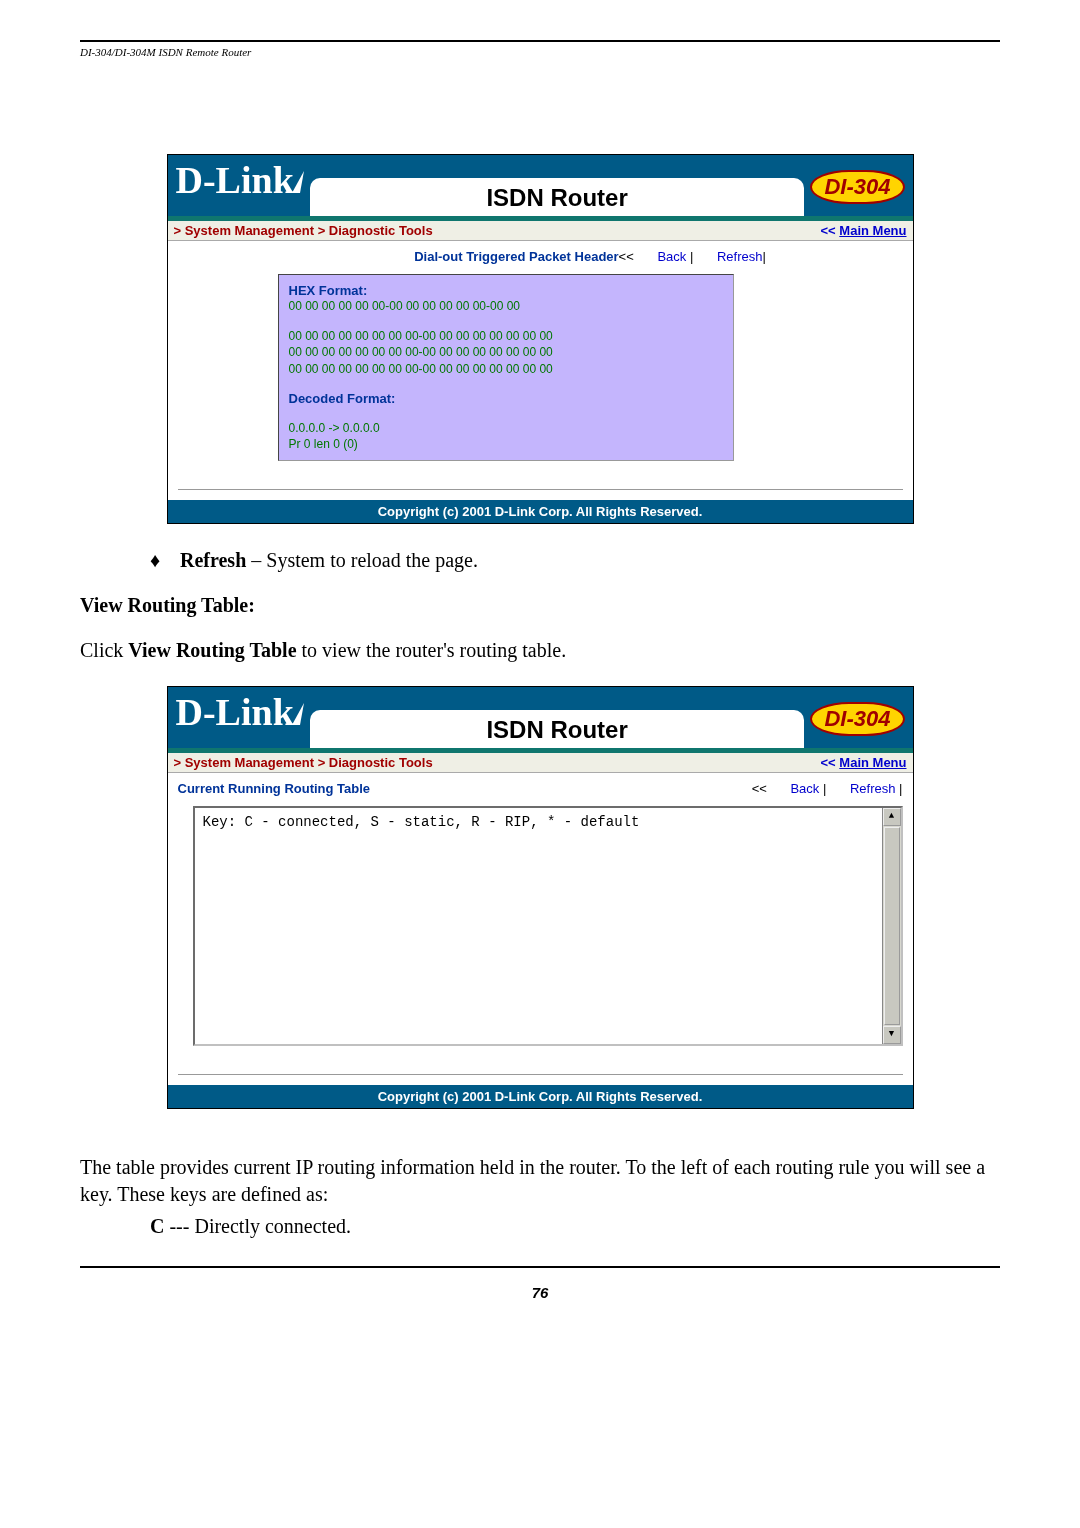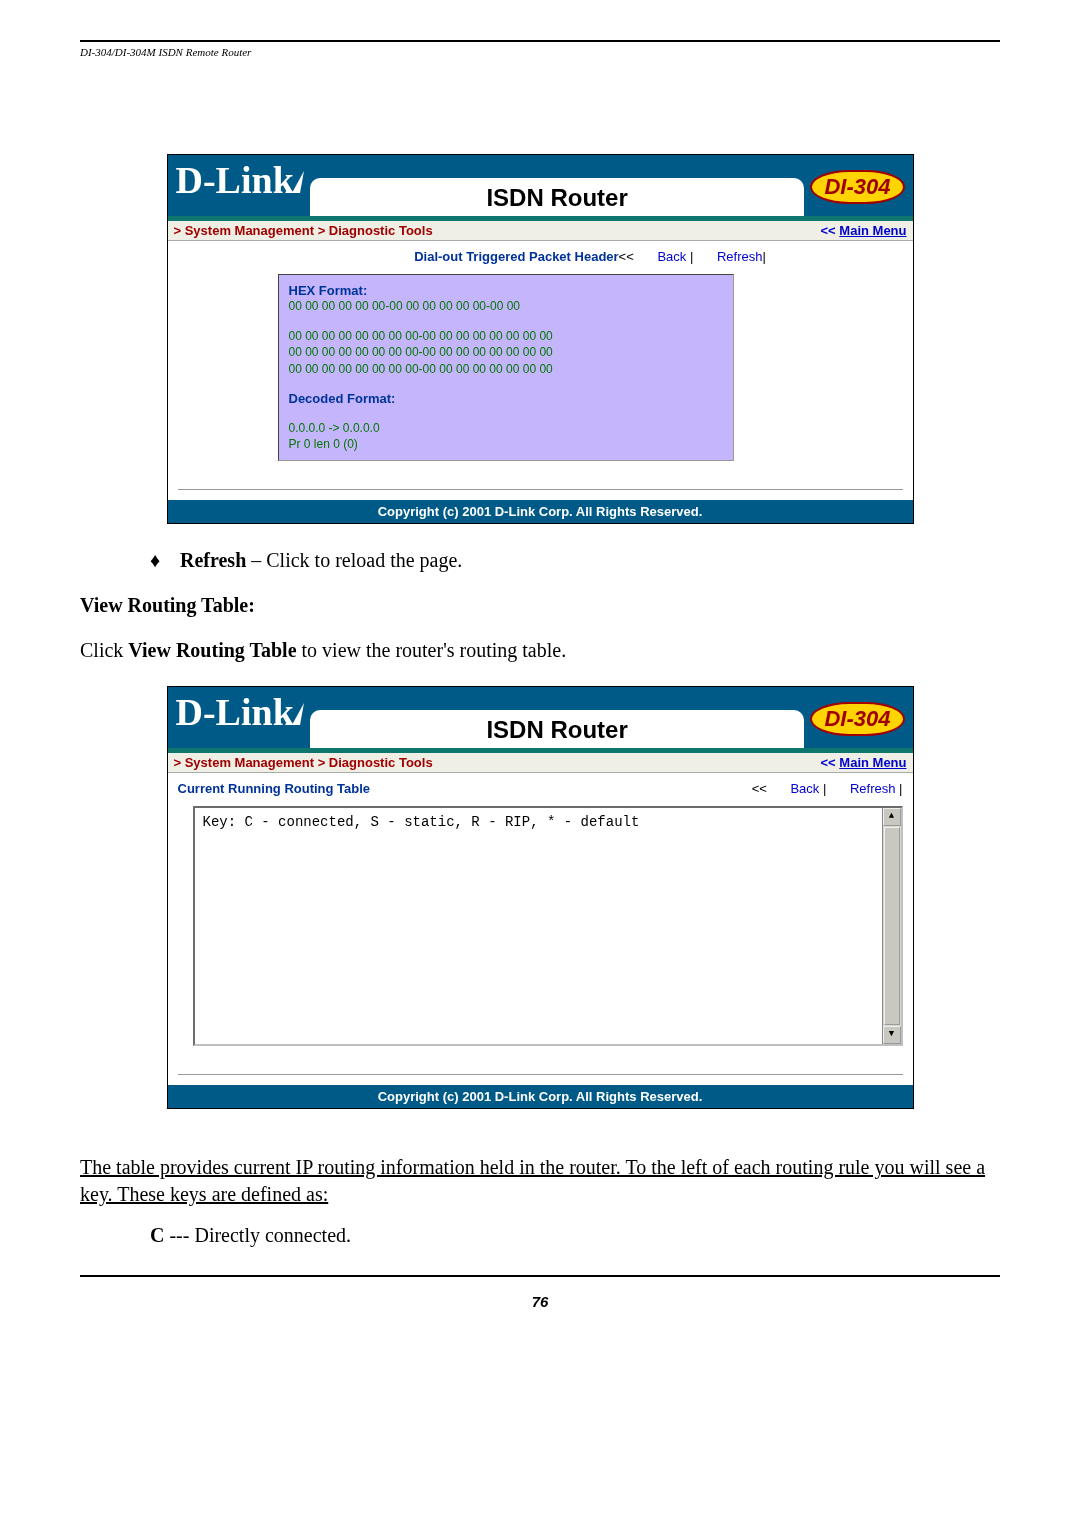--- a/index.html
+++ b/index.html
@@ -278,21 +278,21 @@
         <div class="green">0.0.0.0 -&gt; 0.0.0.0</div>
         <div class="green">Pr 0 len 0 (0)</div>
       </div>
       <hr class="hr-sep">
     </div>
     <div class="copyright-bar">Copyright (c) 2001 D-Link Corp. All Rights Reserved.</div>
   </div>
 
   <div class="bullet-row">
     <span class="bullet-sym">♦</span>
-    <span><span class="bold">Refresh</span><span> – Click to reload the page.</span></span>
+    <span><span class="bold">Refresh</span><span> – System to reload the page.</span></span>
   </div>
 
   <div class="subheading">View Routing Table:</div>
 
   <p class="doc-text">
     <span>Click </span><span class="bold">View Routing Table</span><span> to view the router's routing table.</span>
   </p>
 
   <div class="router-box">
     <div class="router-top">
@@ -322,20 +322,20 @@
           <div class="scroll-btn">▼</div>
         </div>
       </div>
       <hr class="hr-sep">
     </div>
     <div class="copyright-bar">Copyright (c) 2001 D-Link Corp. All Rights Reserved.</div>
   </div>
 
   <div style="height:20px;"></div>
 
-  <p class="doc-text" style="margin-bottom:16px;text-decoration:underline;">The table provides current IP routing information held in the router. To the left of each routing rule you will see a key. These keys are defined as:</p>
+  <p class="doc-text" style="margin-bottom:7px;">The table provides current IP routing information held in the router. To the left of each routing rule you will see a key. These keys are defined as:</p>
   <div class="key-def">
     <span class="bold">C</span><span> --- Directly connected.</span>
   </div>
 
   <div class="footer-line">76</div>
 
 </div>
 
 </body></html>

